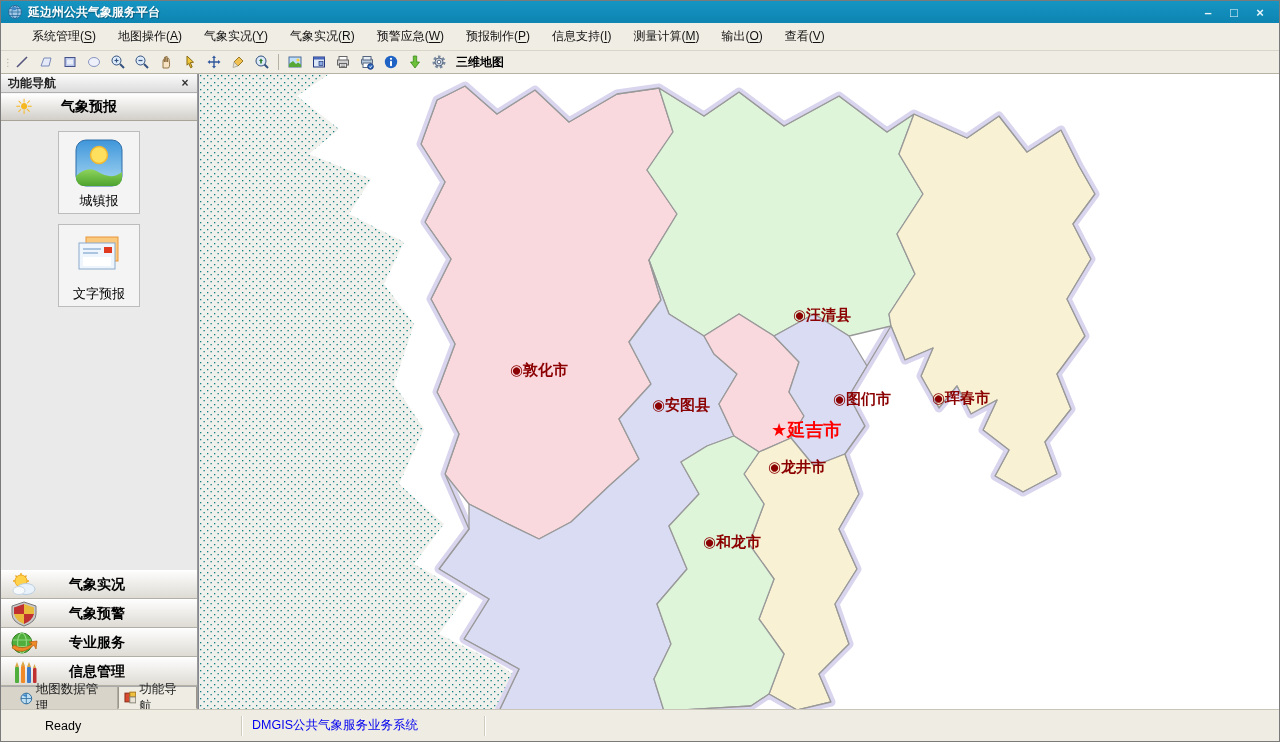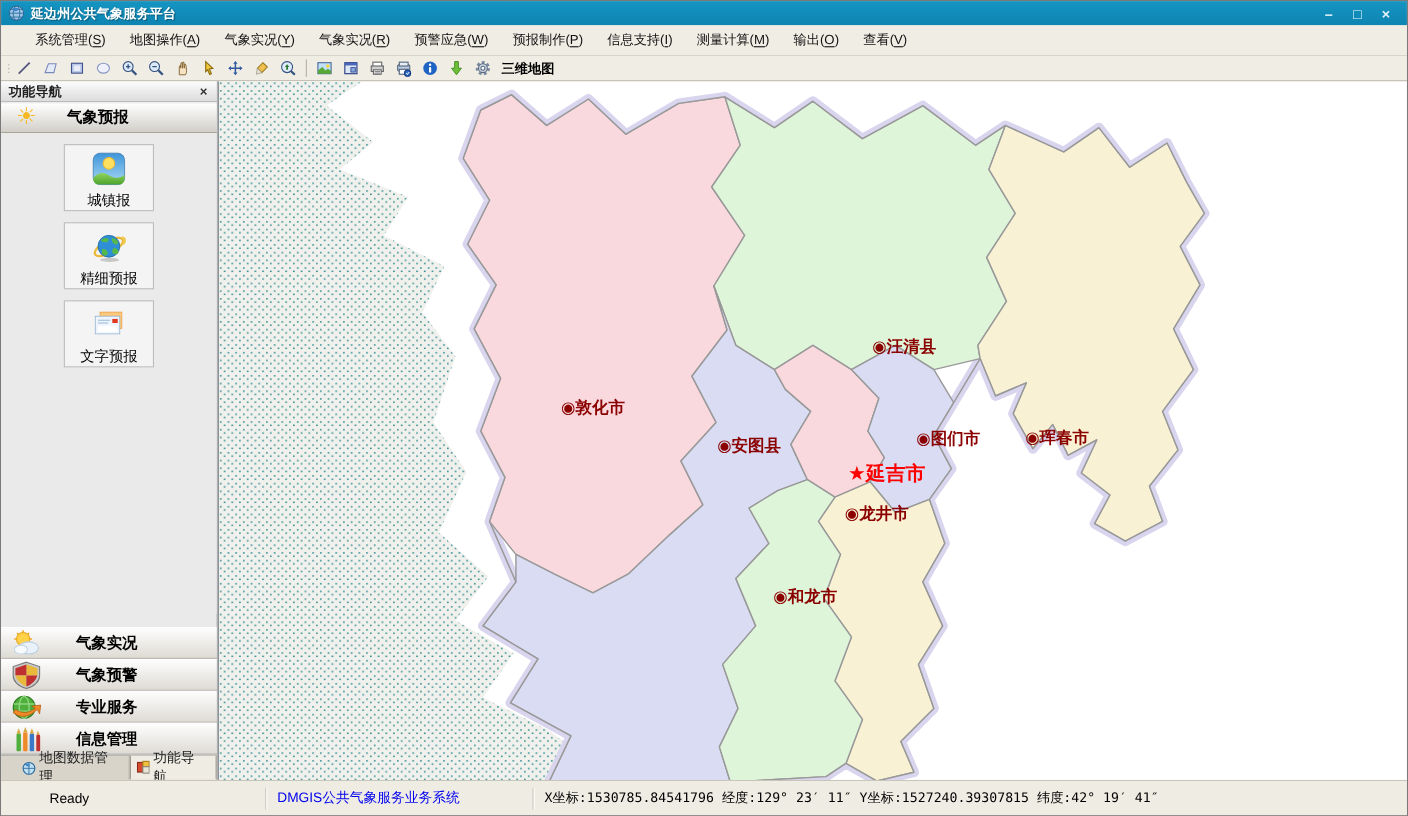--- a/index.html
+++ b/index.html
@@ -47,21 +47,21 @@
   .sb-section { height:28px; flex:0 0 28px;
     background:linear-gradient(#ffffff,#d2cfc9);
     border-top:1px solid #f5f5f5; border-bottom:1px solid #a8a49a;
     display:flex; align-items:center; }
   .sb-section .sun { width:30px; height:26px; margin-left:8px; font-size:21px;
     line-height:26px; color:#f6b821; text-align:center; }
   .sb-section .stitle { font-size:14px; font-weight:bold; color:#000;
     margin-left:22px; }
   .sb-content { flex:1; background:#EAEAEA; display:flex; flex-direction:column;
     align-items:center; padding-top:10px; overflow:hidden; }
-  .big-btn { width:82px; height:61px; background:#f4f4f4; border:1px solid #bcbcbc;
+  .big-btn { width:82px; height:83px; background:#f4f4f4; border:1px solid #bcbcbc;
     margin-bottom:10px; display:flex; flex-direction:column; align-items:center;
     padding-top:6px; }
   .big-btn .blabel { margin-top:4px; font-size:13px; color:#000; }
   .nav-rows { flex:0 0 116px; display:flex; flex-direction:column;margin-top:12px; }
   .nav-row { height:29px; flex:0 0 29px; background:linear-gradient(#fdfdfd,#dedbd4);
     border-top:1px solid #ffffff; border-bottom:1px solid #b2afa7;
     display:flex; align-items:center; }
   .nav-row .nicon { width:30px; height:26px; margin-left:8px; position:relative; }
   .nav-row .nlabel { font-size:14px; font-weight:bold; color:#000; margin-left:30px; }
   .sb-tabs { flex:0 0 23px; background:#D8D4CA; border-top:1px solid #aaa;
@@ -270,30 +270,20 @@
               </linearGradient>
             </defs>
             <rect x="2" y="2" width="46" height="46" rx="10" fill="url(#sky)" stroke="#2f6ea8"></rect>
             <circle cx="25" cy="17" r="8.5" fill="#ffdf5e" stroke="#f0b830" stroke-width="1.5"></circle>
             <path d="M2,38 Q14,26 26,35 Q38,42 48,34 V40 a8,8 0 0 1 -8,8 H10 a8,8 0 0 1 -8,-8 Z" fill="url(#hill)"></path>
           </svg>
           <span class="blabel">城镇报</span>
         </div>
         <div class="big-btn">
           <svg width="50" height="50" viewBox="0 0 50 50">
-            <ellipse cx="26" cy="44" rx="14" ry="3" fill="#c9c9c9"></ellipse>
-            <ellipse cx="25" cy="25" rx="23" ry="9" fill="none" stroke="#e8b93a" stroke-width="3.4" transform="rotate(-28 25 25)"></ellipse>
-            <circle cx="25" cy="24" r="16" fill="#2f8fd6" stroke="#1c5e96"></circle>
-            <path d="M13,15 q6,-5 11,-2 q2,3 -2,5 q-6,1 -9,-3z M30,12 q7,1 9,7 q-3,4 -7,1 q-4,-4 -2,-8z M15,28 q6,-1 8,4 q1,5 -4,6 q-6,-2 -4,-10z M33,26 q7,2 6,8 q-5,4 -9,-1 q-1,-5 3,-7z" fill="#56b84a"></path>
-            <path d="M44,11 a23,9 -28 0 1 2,10" fill="none" stroke="#f0ca52" stroke-width="3.4"></path>
-          </svg>
-          <span class="blabel">精细预报</span>
-        </div>
-        <div class="big-btn">
-          <svg width="50" height="50" viewBox="0 0 50 50">
             <rect x="12" y="6" width="32" height="24" fill="#fbc97e" stroke="#e8963a"></rect>
             <rect x="5" y="12" width="36" height="26" fill="#eef5fc" stroke="#8aaacc"></rect>
             <line x1="9" y1="18" x2="27" y2="18" stroke="#9ab8d8" stroke-width="1.6"></line>
             <line x1="9" y1="22" x2="24" y2="22" stroke="#9ab8d8" stroke-width="1.6"></line>
             <rect x="30" y="16" width="8" height="6" fill="#e03a20"></rect>
             <rect x="9" y="26" width="28" height="9" fill="#ffffff"></rect>
           </svg>
           <span class="blabel">文字预报</span>
         </div>
       </div>
@@ -408,16 +398,15 @@
         <text class="maplabel" x="504" y="473" fill="#8B0000"><tspan>◉</tspan><tspan>和龙市</tspan></text>
       </svg>
     </div>
   </div>
 
   <div class="statusbar">
     <span class="sb-cell sb-ready">Ready</span>
     <span class="sb-div"></span>
     <span class="sb-cell sb-sys">DMGIS公共气象服务业务系统</span>
     <span class="sb-div"></span>
-    <span class="sb-cell sb-coords">X坐标:1530785.84541796 经度:129° 23′ 11″  Y坐标:1527240.39307815 纬度:42° 19′ 41″</span>
   </div>
 
 </div>
 
 </body></html>

